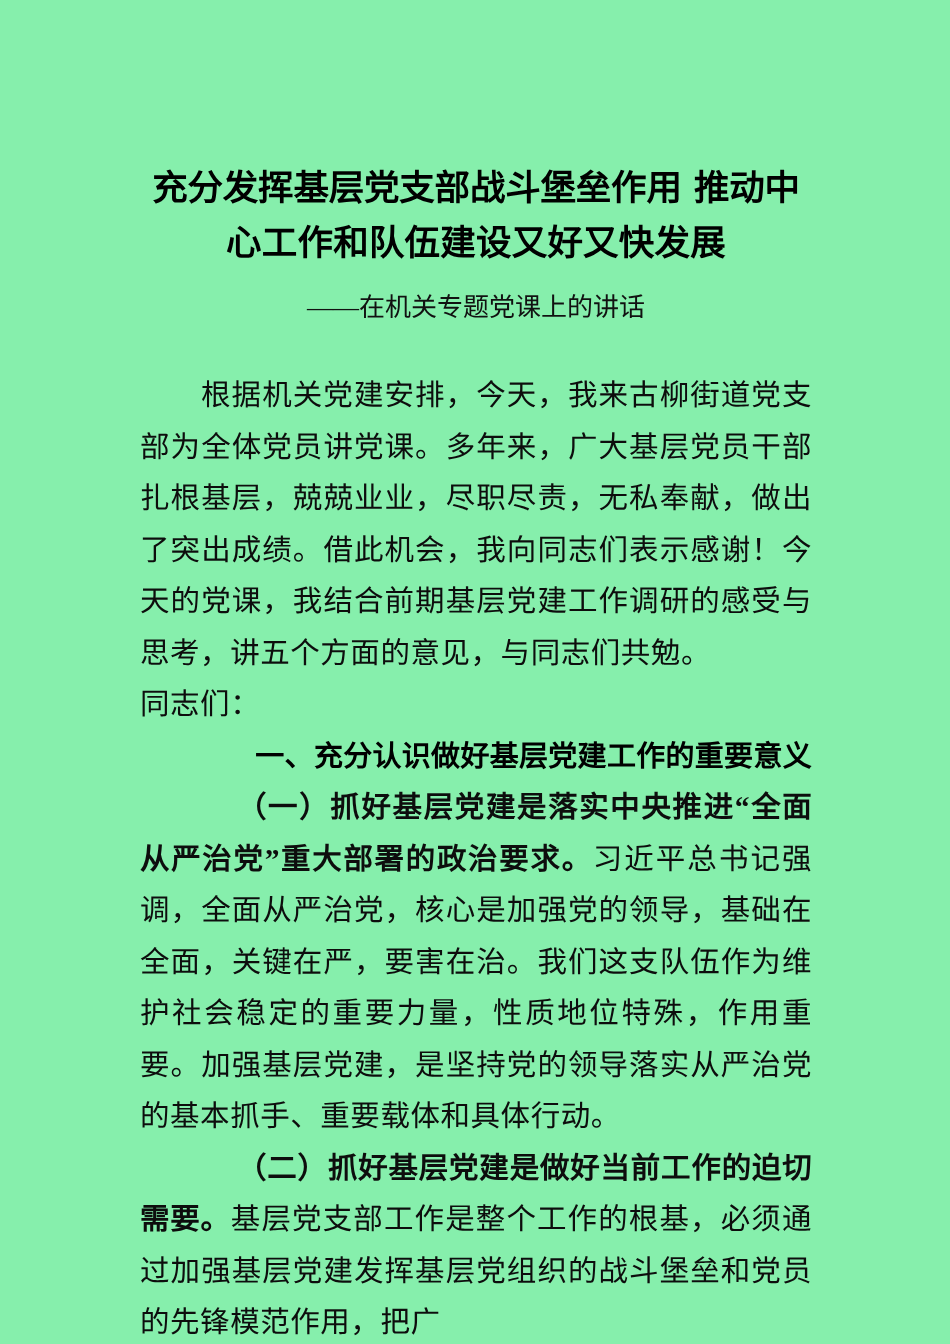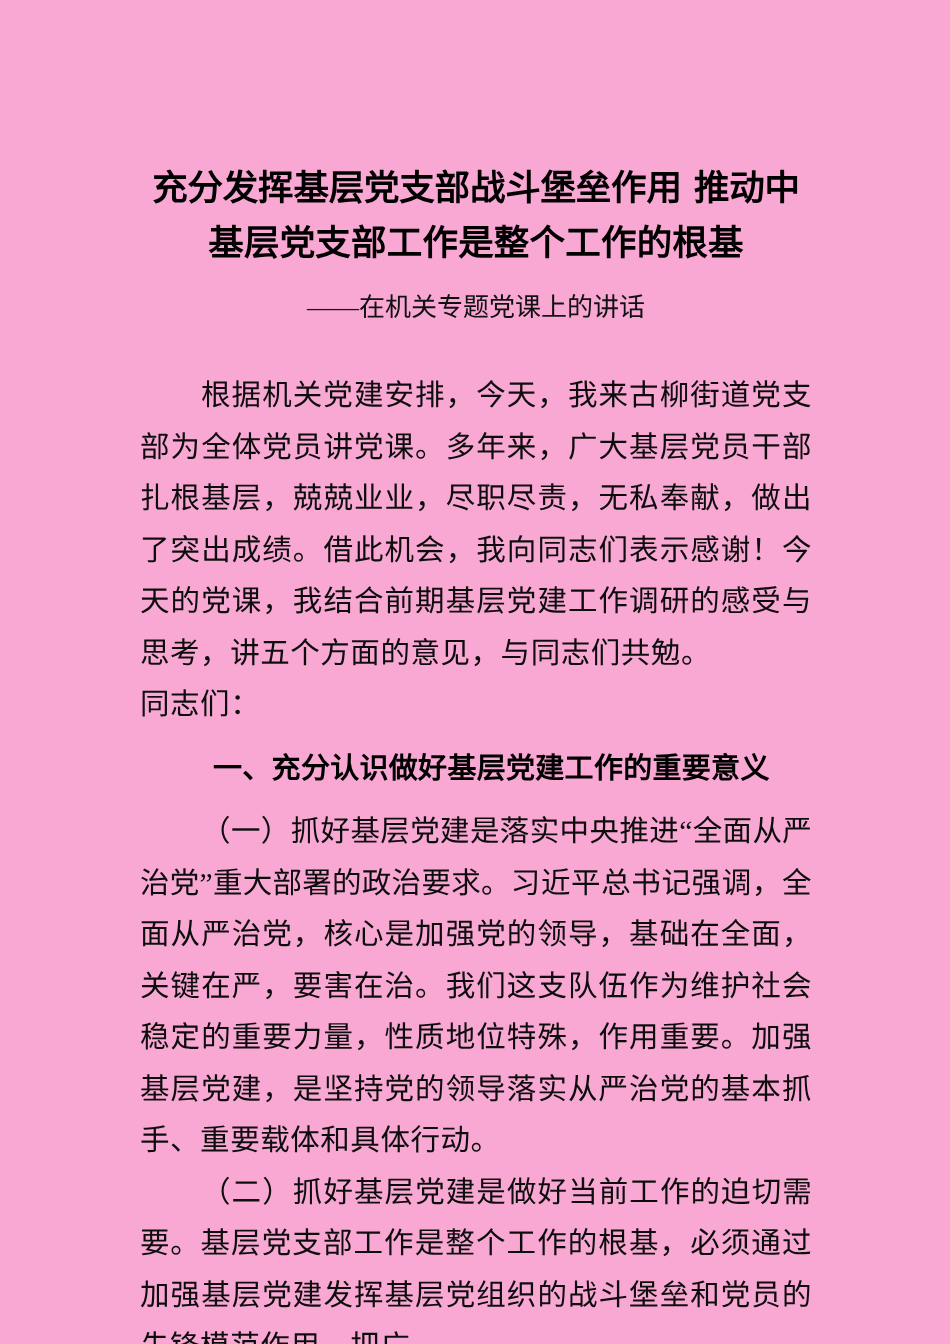--- a/index.html
+++ b/index.html
@@ -6,21 +6,21 @@
   html, body {
     margin: 0;
     padding: 0;
     background: #ffffff;
   }
 
   .page {
     position: relative;
     width: 950px;
     height: 1344px;
-    background: #f9a8d4;
+    background: #86efac;
     overflow: hidden;
     margin: 0 auto;
     box-sizing: border-box;
     font-family: "Liberation Serif", "DejaVu Serif", serif;
     color: #000000;
   }
 
   
   .content {
     position: absolute;
@@ -81,47 +81,49 @@
   p.para.indent {
     text-indent: 61px;
   }
 
   p.para.salutation {
     text-indent: 0;
   }
 
   
   .lead {
-    font-weight: 400;
+    font-weight: 700;
     letter-spacing: 0.2px;
+    margin-left: 36px;
   }
 
   
   p.heading1 {
-    margin: 12px;
+    margin: 0;
     font-family: "DejaVu Sans", "Liberation Sans", sans-serif;
     font-weight: 700;
     font-size: 29px;
     line-height: 51.5px;
     text-indent: 61px;
     letter-spacing: 0.3px;
     color: #000000;
     word-break: break-all;
+    text-align: right;
   }
 </style>
 </head>
 <body>
 
 <div class="page">
 
   <div class="content">
 
     <h1 class="doc-title">
       <span class="tline tline-1">充分发挥基层党支部战斗堡垒作用 推动中</span>
-      <span class="tline tline-2">基层党支部工作是整个工作的根基</span>
+      <span class="tline tline-2">心工作和队伍建设又好又快发展</span>
     </h1>
 
     <p class="doc-subtitle">——在机关专题党课上的讲话</p>
 
     <div class="body-block">
 
       <p class="para indent">根据机关党建安排，今天，我来古柳街道党支部为全体党员讲党课。多年来，广大基层党员干部扎根基层，兢兢业业，尽职尽责，无私奉献，做出了突出成绩。借此机会，我向同志们表示感谢！今天的党课，我结合前期基层党建工作调研的感受与思考，讲五个方面的意见，与同志们共勉。</p>
 
       <p class="para salutation">同志们：</p>
 

